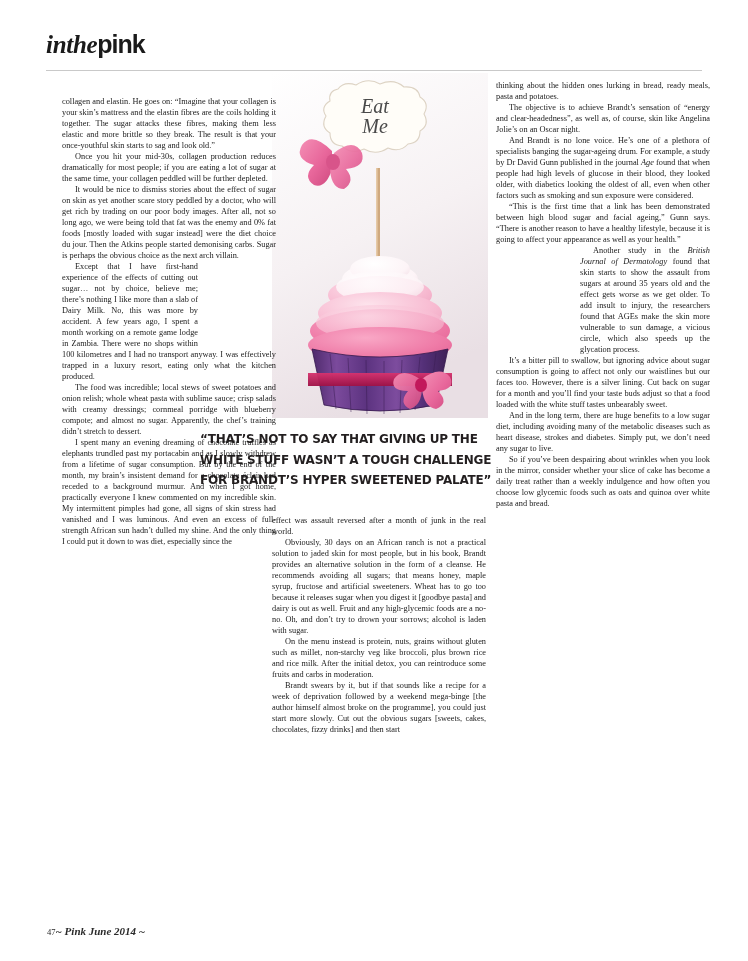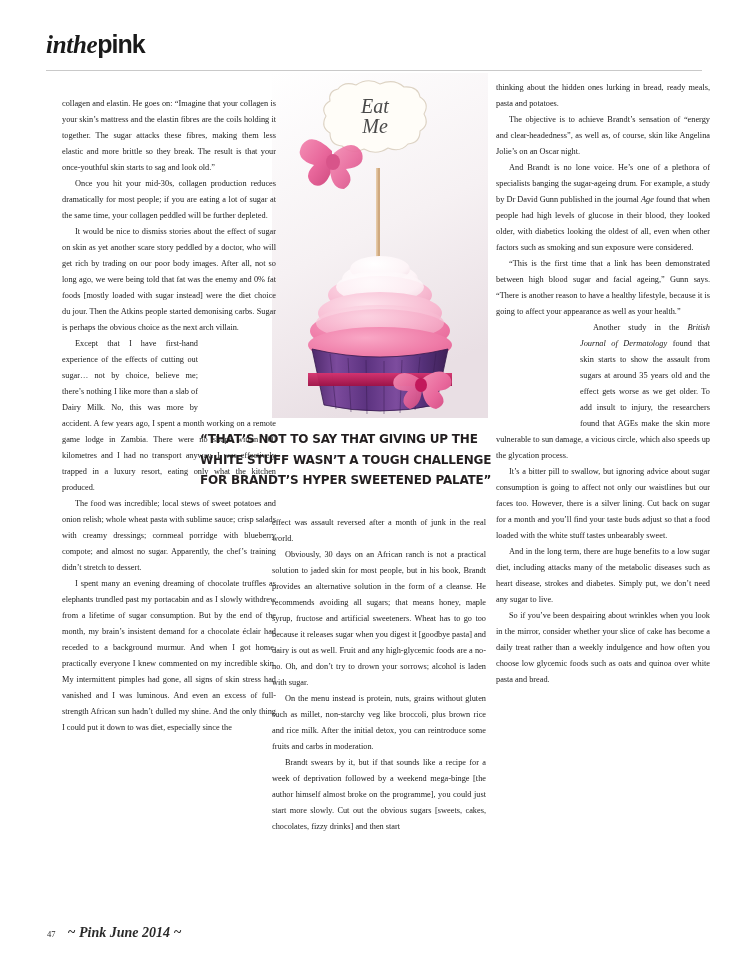--- a/index.html
+++ b/index.html
@@ -11,21 +11,21 @@
   .page{position:relative;width:696px;height:961px;}
 
   
   .masthead{position:absolute;left:46px;top:32px;font-size:25px;line-height:1;}
   .masthead .it{font-family:"Liberation Serif",serif;font-style:italic;font-weight:700;letter-spacing:-.3px;}
   .masthead .pk{font-family:"Liberation Sans",sans-serif;font-weight:700;letter-spacing:-1px;}
   .rule{position:absolute;left:46px;top:70px;width:656px;height:1px;background:#c9c9c9;}
 
   
   .col{position:absolute;width:214px;text-align:justify;
-       font-size:8.3px;line-height:16px;
+       font-size:8.3px;line-height:11px;
        -webkit-hyphens:auto;hyphens:auto;}
   .col p{margin:0;text-indent:13px;}
   .col p.first{text-indent:0;}
   #col1{left:62px;top:96px;height:826px;}
   #col2{left:272px;top:515px;height:407px;}
   #col3{left:496px;top:80px;height:842px;}
 
   .spacer-q1{float:right;width:78px;height:80px;shape-outside:content-box;}
   .spacer-q3{float:left;width:84px;height:100px;shape-outside:content-box;}
 
@@ -36,21 +36,21 @@
   .pullquote{
     position:absolute;left:200px;top:429px;width:296px;
     font-family:"DejaVu Sans",sans-serif;font-weight:700;
     font-size:12px;line-height:20.5px;letter-spacing:-.2px;
     text-align:left;color:#231f20;
   }
 
   
   .folio{position:absolute;left:47px;top:925px;font-size:8.6px;color:#2b2b2b;}
   .folio .num{font-family:"Liberation Serif",serif;}
-  .folio .issue{font-style:italic;font-weight:700;margin-left:12px;font-size:14px;}
+  .folio .issue{font-style:italic;font-weight:700;margin-left:0;font-size:11px;}
 
   
   .photo{position:absolute;left:272px;top:73px;width:216px;height:345px;overflow:hidden;}
   .photo svg{display:block;}
 </style>
 </head>
 <body>
 
 <div class="page">
 
@@ -168,21 +168,21 @@
     <p>Brandt swears by it, but if that sounds like a recipe for a week of deprivation followed by a weekend mega-binge [the author himself almost broke on the programme], you could just start more slowly. Cut out the obvious sugars [sweets, cakes, chocolates, fizzy drinks] and then start</p>
   </div>
 
   <div class="col" id="col3">
     <p class="first">thinking about the hidden ones lurking in bread, ready meals, pasta and potatoes.</p>
     <p>The objective is to achieve Brandt’s sensation of “energy and clear-headedness”, as well as, of course, skin like Angelina Jolie’s on an Oscar night.</p>
     <p><span>And Brandt is no lone voice. He’s one of a plethora of specialists banging the sugar-ageing drum. For example, a study by Dr David Gunn published in the journal </span><i>Age</i><span> found that when people had high levels of glucose in their blood, they looked older, with diabetics looking the oldest of all, even when other factors such as smoking and sun exposure were considered.</span></p>
     <p>“This is the first time that a link has been demonstrated between high blood sugar and facial ageing,” Gunn says. “There is another reason to have a healthy lifestyle, because it is going to affect your appearance as well as your health.”</p>
     <p><span class="spacer-q3"></span><span>Another study in the </span><i>British Journal of Dermatology</i><span> found that skin starts to show the assault from sugars at around 35 years old and the effect gets worse as we get older. To add insult to injury, the researchers found that AGEs make the skin more vulnerable to sun damage, a vicious circle, which also speeds up the glycation process.</span></p>
     <p>It’s a bitter pill to swallow, but ignoring advice about sugar consumption is going to affect not only our waistlines but our faces too. However, there is a silver lining. Cut back on sugar for a month and you’ll find your taste buds adjust so that a food loaded with the white stuff tastes unbearably sweet.</p>
-    <p>And in the long term, there are huge benefits to a low sugar diet, including attacks many of the metabolic diseases such as heart disease, strokes and diabetes. Simply put, we don’t need any sugar to live.</p>
+    <p>And in the long term, there are huge benefits to a low sugar diet, including avoiding many of the metabolic diseases such as heart disease, strokes and diabetes. Simply put, we don’t need any sugar to live.</p>
     <p>So if you’ve been despairing about wrinkles when you look in the mirror, consider whether your slice of cake has become a daily treat rather than a weekly indulgence and how often you choose low glycemic foods such as oats and quinoa over white pasta and bread.</p>
   </div>
 
   <div class="folio">
     <span class="num">47</span><span class="issue">~ Pink June 2014 ~</span>
   </div>
 
 </div>
 
 </body></html>

